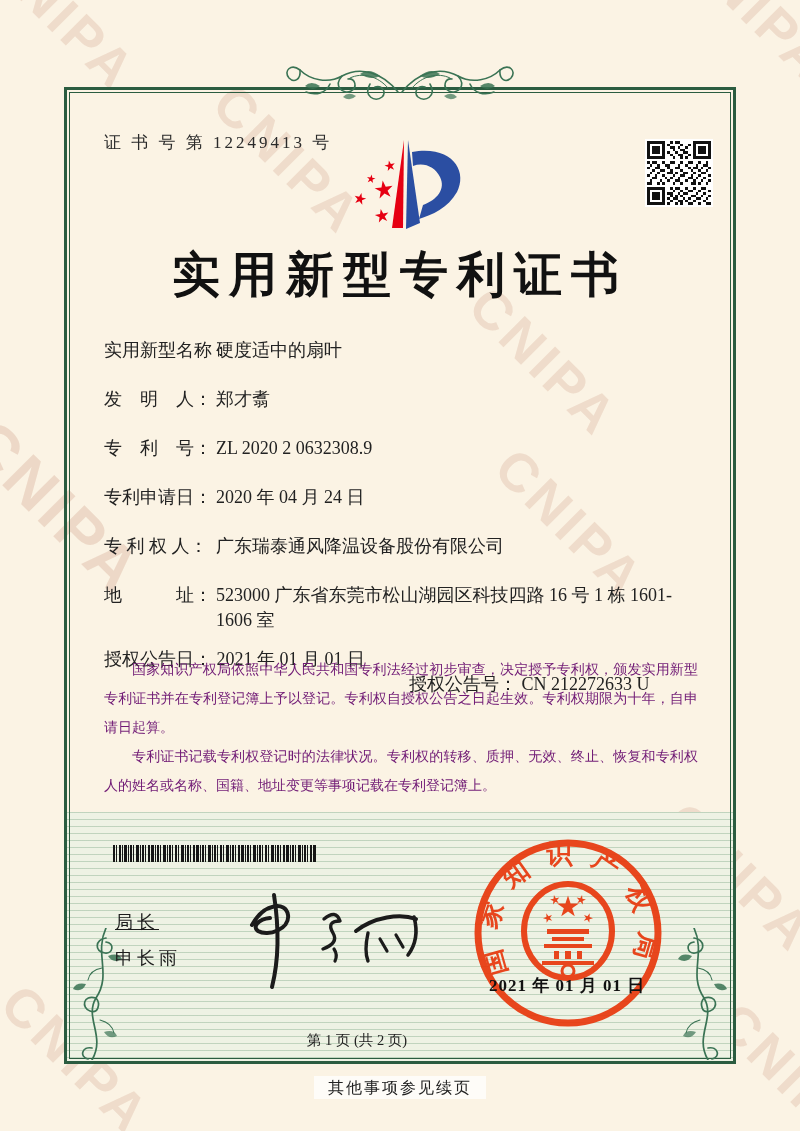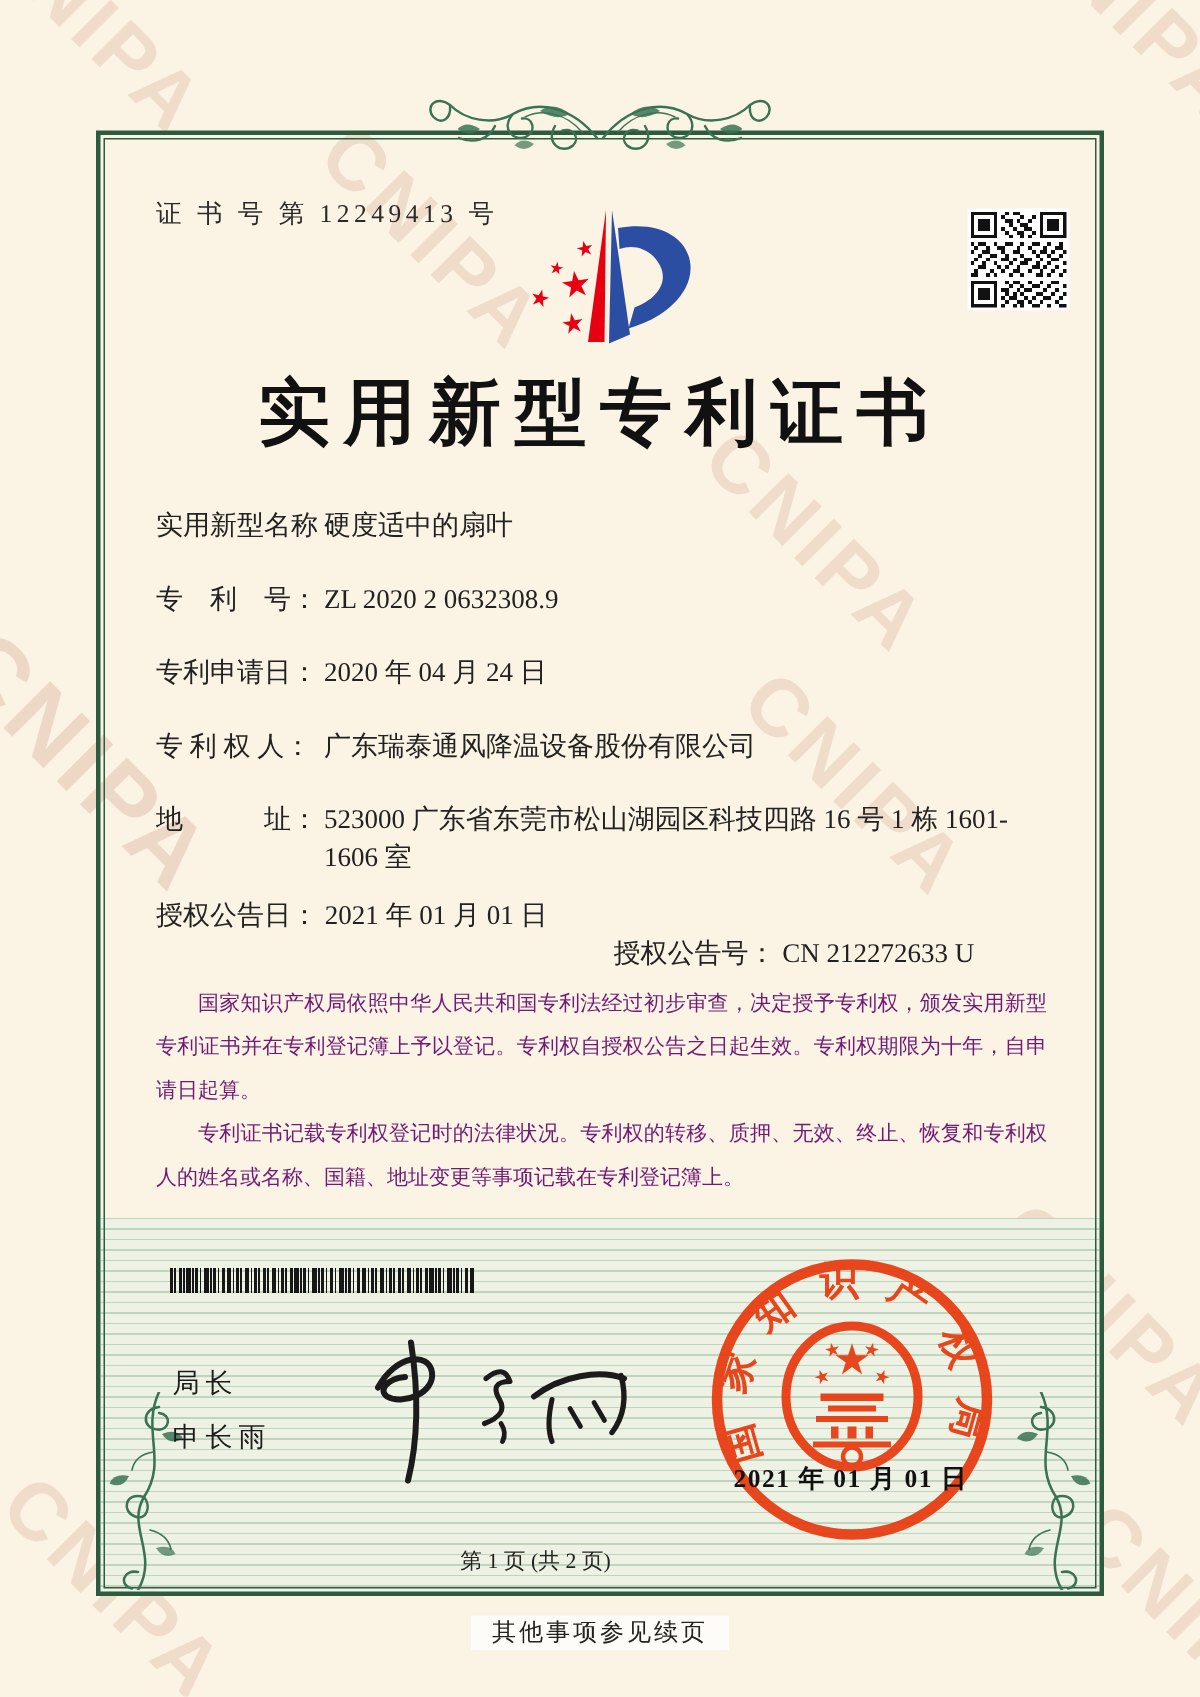--- a/index.html
+++ b/index.html
@@ -69,21 +69,21 @@
     position:absolute;left:104px;top:655px;width:594px;
     font-size:14px;line-height:29px;text-align:justify;color:#701a75;
   }
   .paras p{margin:0;text-indent:2em;}
   .barcode{position:absolute;left:113px;top:845px;}
   .sig-label{
     position:absolute;left:115px;
     font-family:"Liberation Sans","DejaVu Sans",sans-serif;
     font-size:18px;letter-spacing:4px;color:#1c1c1c;
   }
-  .sig-title{top:910px;}
+  .sig-title{top:910px;text-decoration:underline;}
   .sig-name{top:946px;}
   .signature{position:absolute;left:228px;top:885px;}
   .seal{position:absolute;left:468px;top:833px;z-index:6;}
   .seal-date{
     position:absolute;left:489px;top:974px;z-index:7;
     font-size:17px;letter-spacing:1px;color:#111;font-weight:bold;
     white-space:nowrap;
   }
   .page-num{
     position:absolute;left:0;top:1031px;width:714px;text-align:center;
@@ -195,20 +195,24 @@
     </svg>
 
     <div class="title">实用新型专利证书</div>
 
     <div class="fields">
       <div class="field">
         <span class="label">实用新型名称：</span>
         <span class="value">硬度适中的扇叶</span>
       </div>
       <div class="field">
+        <span class="label">发　明　人：</span>
+        <span class="value">郑才翥</span>
+      </div>
+      <div class="field">
         <span class="label">专　利　号：</span>
         <span class="value">ZL 2020 2 0632308.9</span>
       </div>
       <div class="field">
         <span class="label">专利申请日：</span>
         <span class="value">2020 年 04 月 24 日</span>
       </div>
       <div class="field">
         <span class="label">专 利 权 人：</span>
         <span class="value">广东瑞泰通风降温设备股份有限公司</span>

